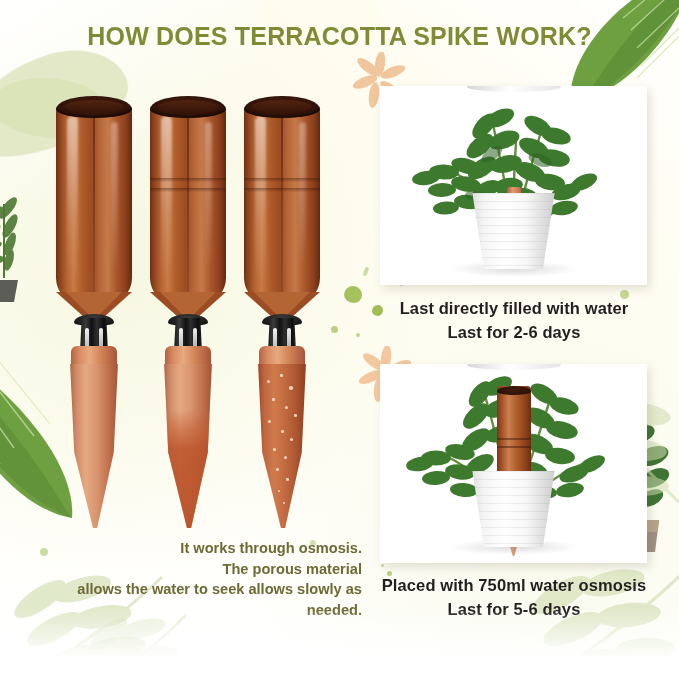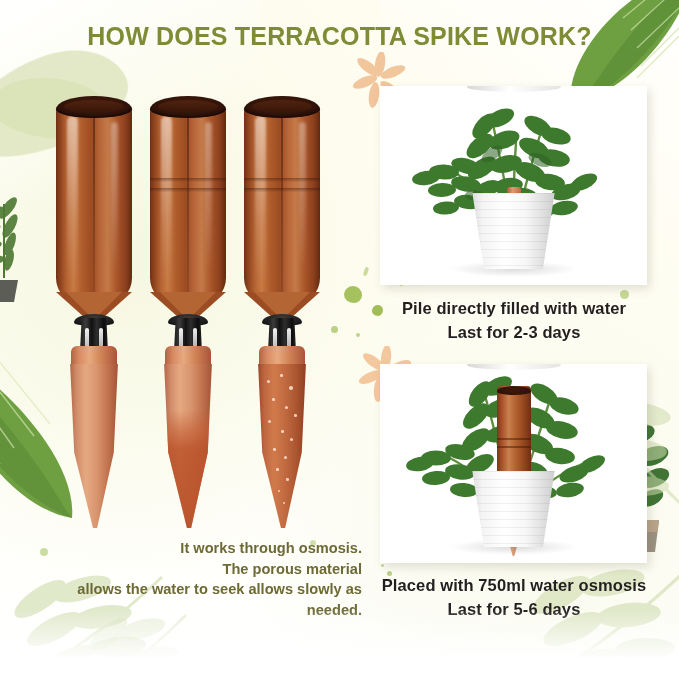--- a/index.html
+++ b/index.html
@@ -658,22 +658,22 @@
       <div class="pot-shadow"></div>
       <div class="soil-spike"></div>
       <div class="pot">
         <div class="pot-lines"></div>
       </div>
       <div class="pot-rim" style="position:absolute;left:50%;transform:translateX(-50%);bottom:86px;width:94px;"></div>
     </div>
   </div>
 
   <div class="caption caption-top">
-    <div>Pile directly filled with water</div>
-    <div>Last for 2-3 days</div>
+    <div>Last directly filled with water</div>
+    <div>Last for 2-6 days</div>
   </div>
 
   <div class="photo-card card-bottom">
     <div class="plantscene">
       <svg viewBox="0 0 267 199" width="267" height="199" style="position:absolute;left:0;top:0;">
         <g stroke="#5d8f3c" stroke-width="2.4" fill="none">
           <path d="M133 150 C126 112 116 70 104 28"></path>
           <path d="M133 150 C146 112 158 72 172 30"></path>
           <path d="M133 152 C116 126 94 106 66 92"></path>
           <path d="M133 152 C154 128 178 110 202 100"></path>

